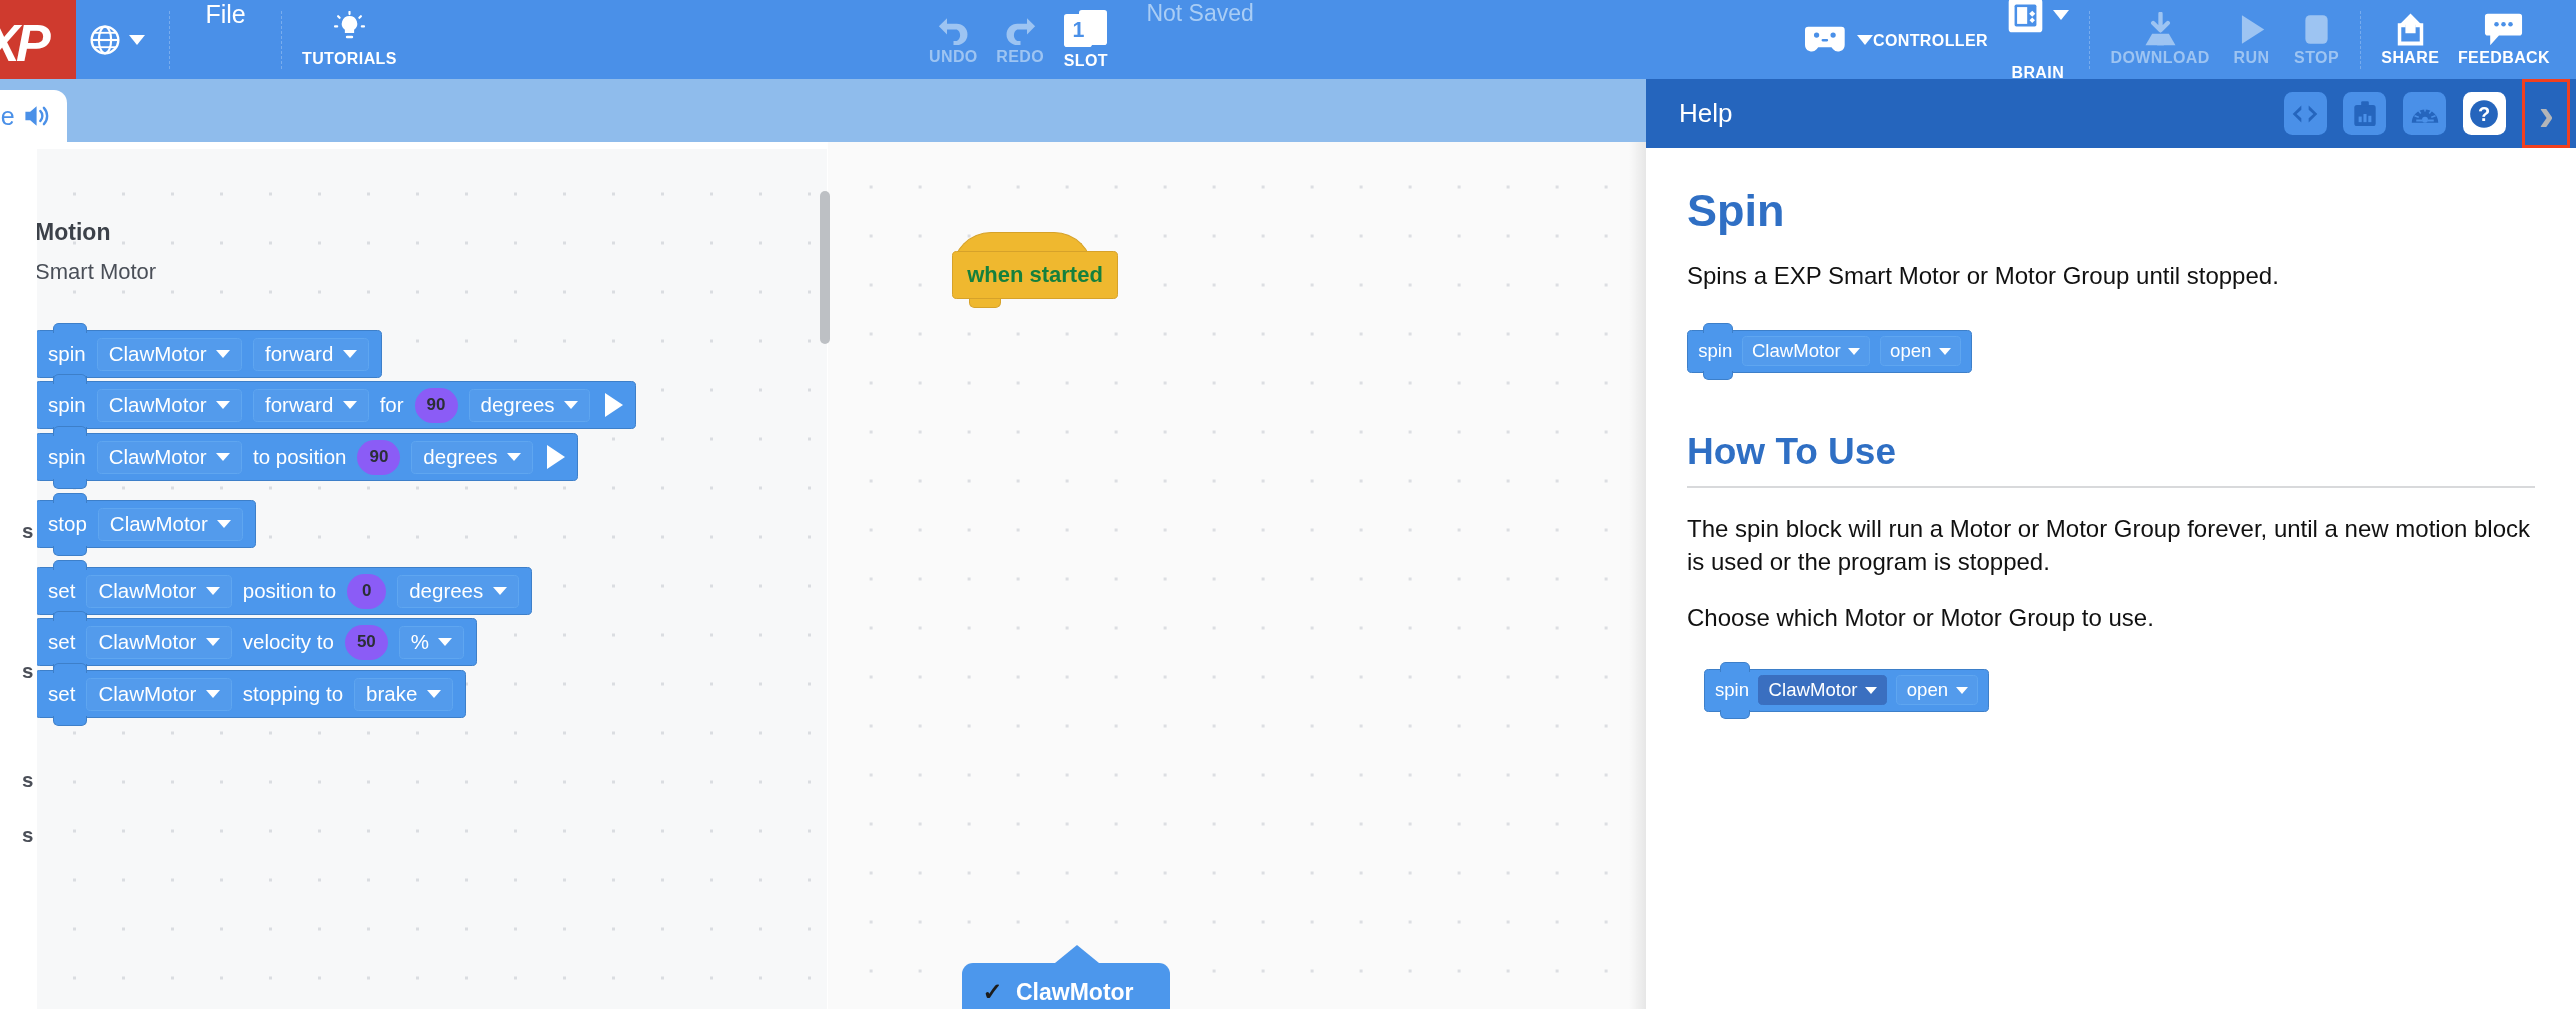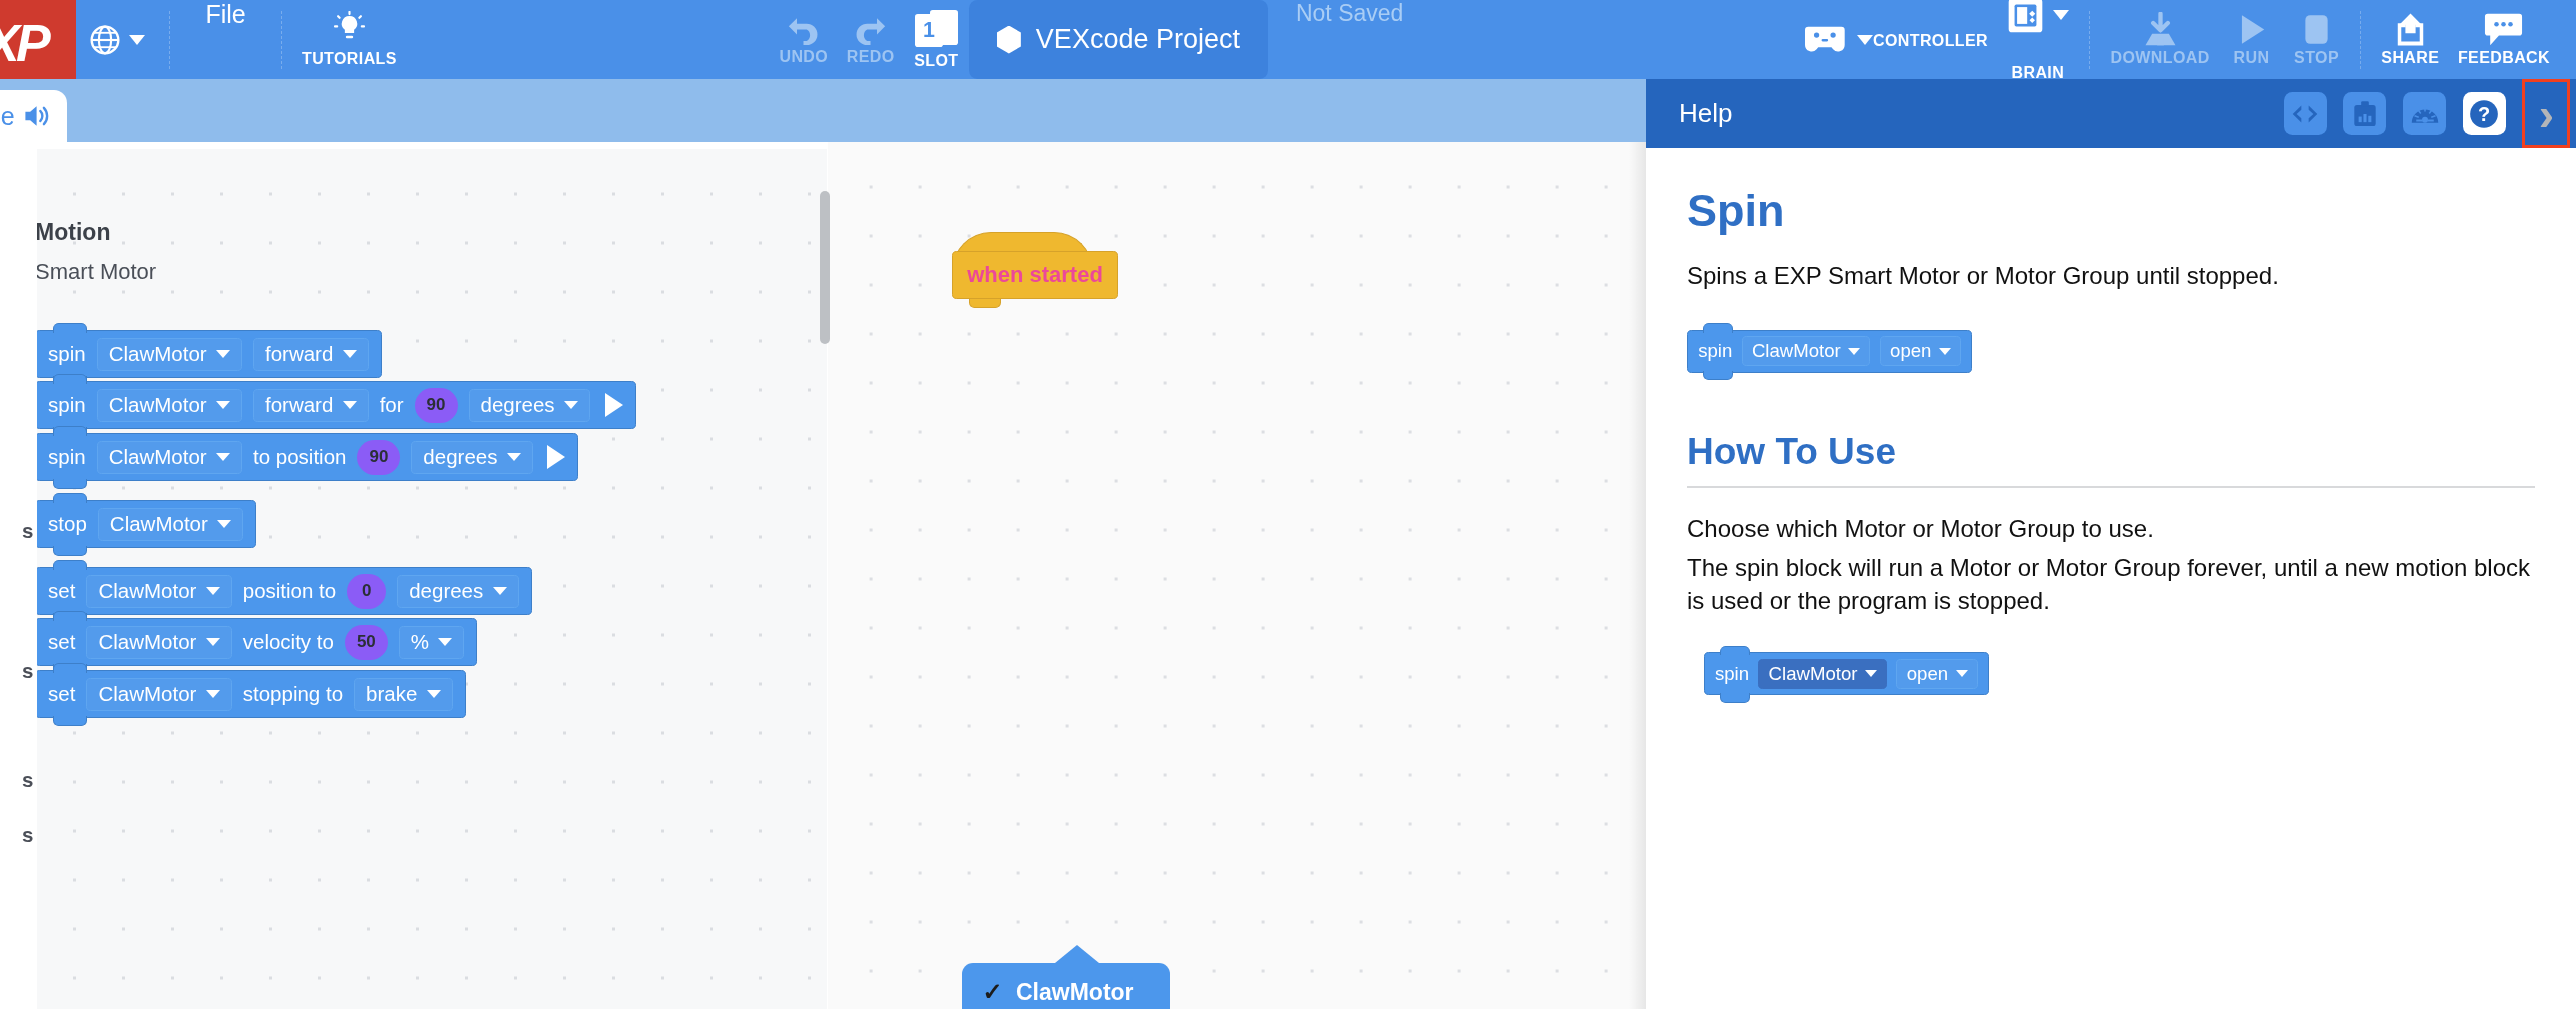--- a/index.html
+++ b/index.html
@@ -102,21 +102,21 @@
   #hat { position:absolute; left:952px; top:232px; width:166px; height:67px; }
   #hat .body { position:absolute; left:0; top:18.6px; width:166px; height:48px;
     background:#efb82f; border:0.9px solid #d6a22a; border-radius:4.6px 4.6px 4.6px 4.6px; }
   #hat .dome { position:absolute; left:0; top:0; width:141px; height:39px;
     background:#efb82f; border:0.9px solid #d6a22a; border-bottom:none;
     border-radius:71px 71px 0 0; }
   #hat .notch { position:absolute; left:16.7px; bottom:-9.3px; width:32px;
     height:9.3px; background:#efb82f; border:0.9px solid #d6a22a;
     border-top:none; border-radius:0 0 5.6px 5.6px; }
   #hat .txt { position:absolute; left:0; top:18.6px; width:166px; height:48px;
-    display:flex; align-items:center; justify-content:center; color:#ec4899;
+    display:flex; align-items:center; justify-content:center; color:#15803d;
     font-size:22px; font-weight:bold; z-index:2;text-align:center; }
 
   
   #help { position:absolute; left:1646px; top:79px; width:892px;
     height:931px; background:#fff; }
   #help-hdr { position:absolute; left:0; top:0; width:930px; height:69px;
     background:#2565bd; display:flex; align-items:center; }
   #help-hdr .title { color:#fff; font-size:26px; margin-left:33px; flex:1; }
   .hicon { width:43px; height:43px; border-radius:8.4px; background:#4a90e8;
     display:flex; align-items:center; justify-content:center; margin-right:16.7px;
@@ -209,24 +209,20 @@
 
   <div class="tb-item">
     <span style="position:relative;width:43px;height:41px;display:block;">
       <span style="position:absolute;right:0;top:1.9px;width:28px;height:35px;background:#fff;border-radius:2.8px;"></span>
       <span style="position:absolute;left:0;top:5.6px;width:28px;height:33px;background:#fff;border-radius:2.8px;"></span>
       <span style="position:absolute;left:0;top:5.6px;width:28px;height:33px;display:flex;align-items:center;justify-content:center;color:#4a90e8;font-size:21.4px;font-weight:bold;">1</span>
     </span>
     <span class="lbl">SLOT</span>
   </div>
 
-  <div id="project-chip">
-    <span class="hexagon"></span>
-    <span class="ptitle">VEXcode Project</span>
-  </div>
 
   <div id="not-saved">Not Saved</div>
 
   <div id="tb-spacer2" style="flex:1"></div>
 
   <div class="tb-item" style="flex-direction:row;">
     <span style="display:flex;align-items:center;gap:9.3px;">
       <svg width="43" height="32" viewBox="0 0 26 18">
         <path d="M4 1h18a2 2 0 0 1 2 2v9a4 4 0 0 1-7 2.6l-1-1.2H8l-1 1.2A4 4 0 0 1 0 12V3a2 2 0 0 1 2-2z" fill="#fff"></path>
         <circle cx="7" cy="6" r="1.6" fill="#4a90e8"></circle>
@@ -485,22 +481,22 @@
         </span>
         <span class="dd">
           <span class="txt">open</span>
           <span class="arw"></span>
         </span>
       </span>
     </div>
 
     <div class="h2" style="margin-top:58px;">How To Use</div>
     <div class="hr"></div>
+    <div class="para" style="margin-top:5.6px;">The spin block will run a Motor or Motor Group forever, until a new motion block is used or the program is stopped.</div>
     <div class="para">Choose which Motor or Motor Group to use.</div>
-    <div class="para" style="margin-top:5.6px;">The spin block will run a Motor or Motor Group forever, until a new motion block is used or the program is stopped.</div>
 
     <div class="blkrow" style="margin-top:35px;margin-left:16.7px;">
       <span class="blk sm">
         <span class="txt">spin</span>
         <span class="dd sel">
           <span class="txt">ClawMotor</span>
           <span class="arw"></span>
         </span>
         <span class="dd">
           <span class="txt">open</span>

